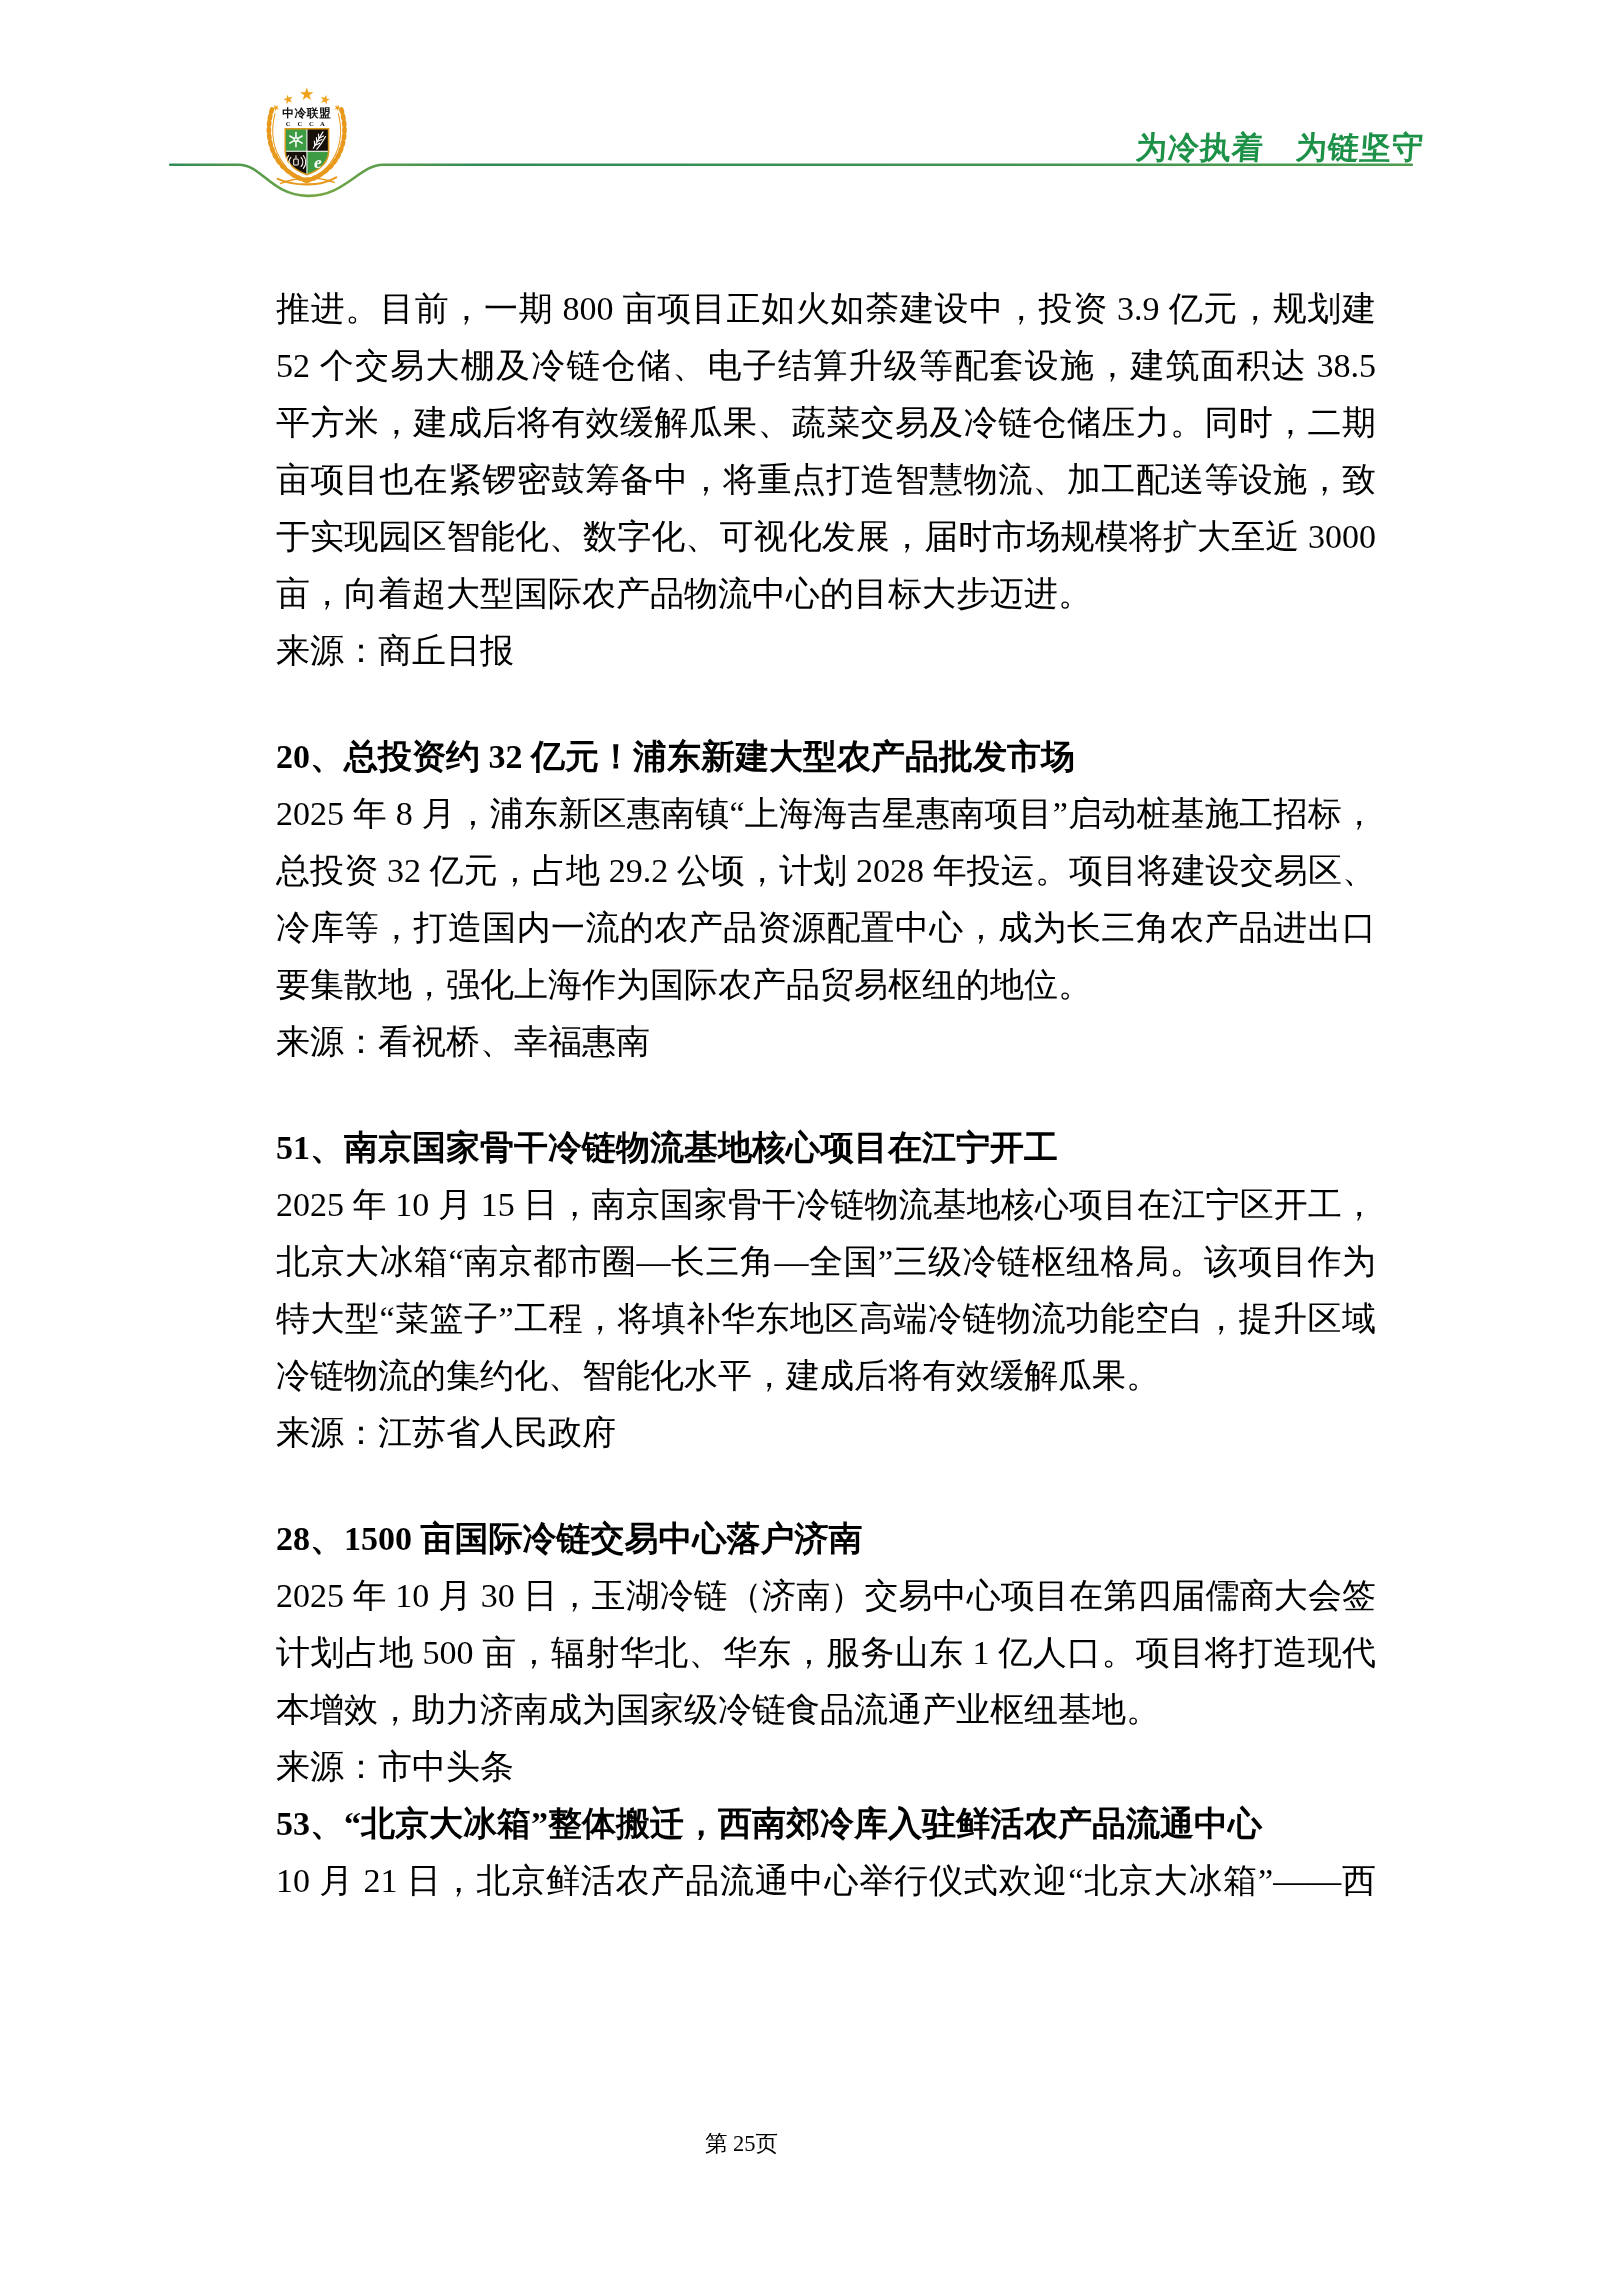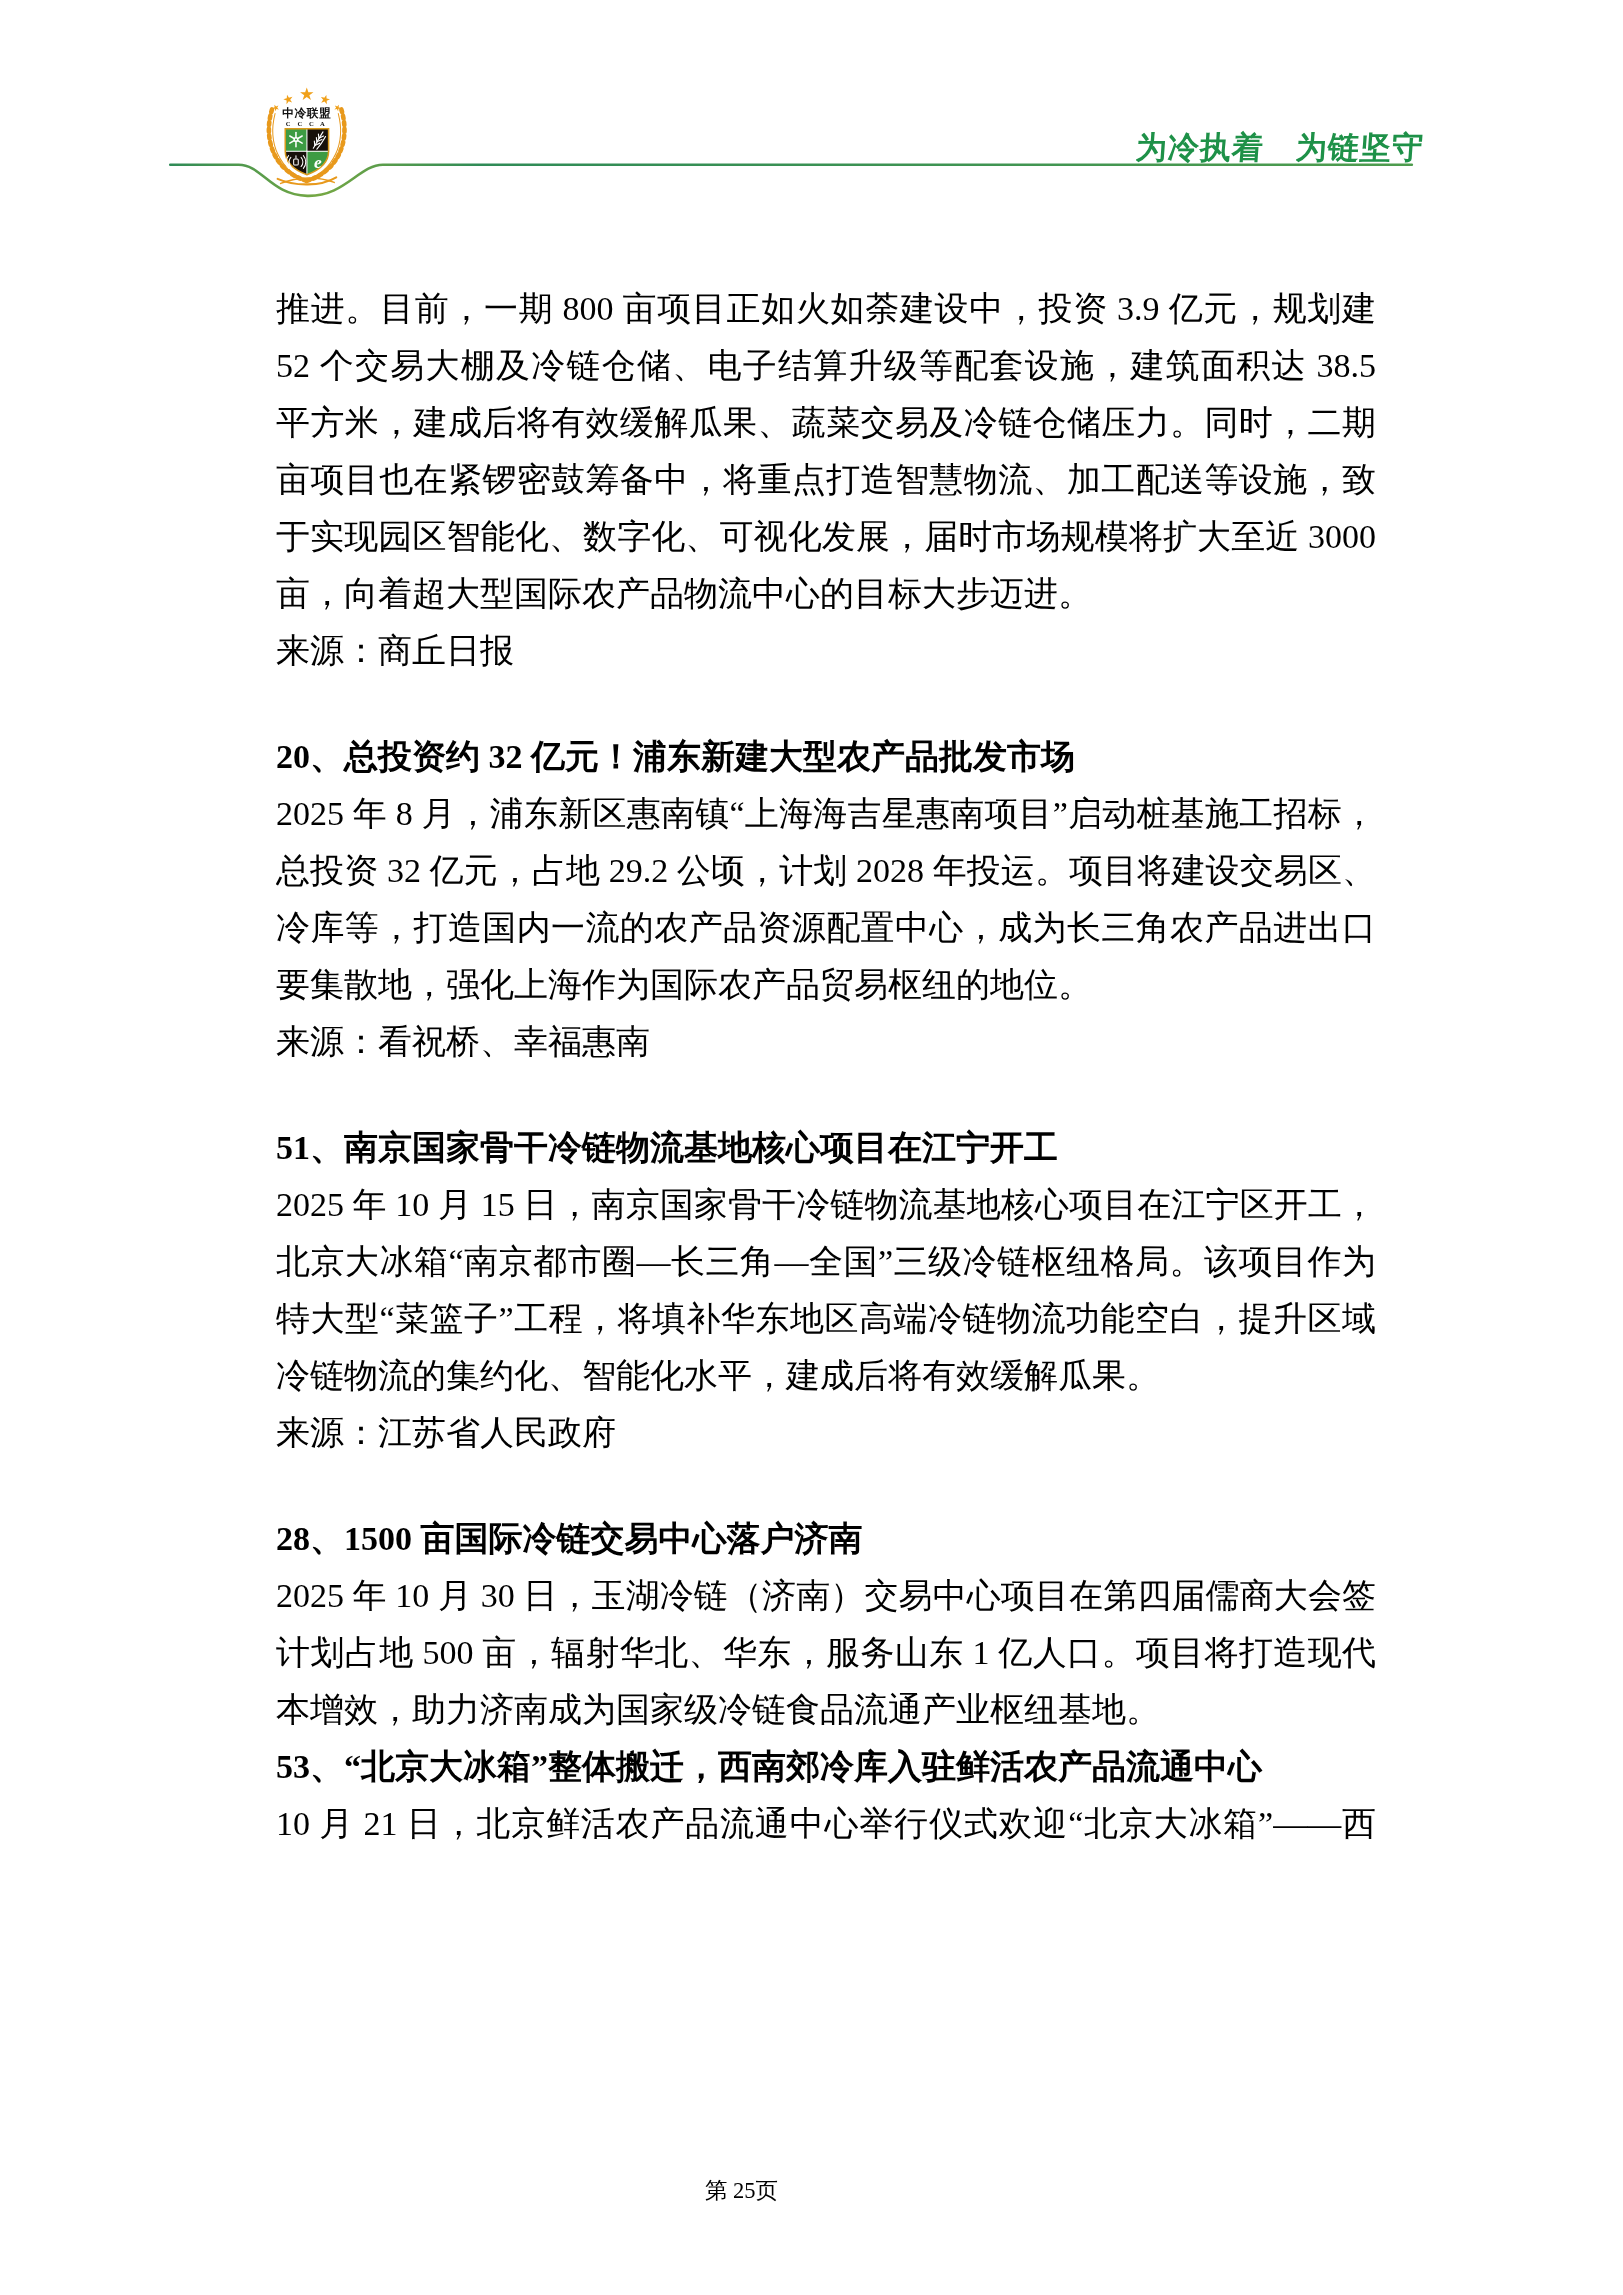--- a/index.html
+++ b/index.html
@@ -23,21 +23,20 @@
     font-size:34px;line-height:57px;
   }
   .line{height:57px;overflow:hidden;margin:0;}
   .fill{text-align:justify;text-align-last:justify;}
   .heading{font-weight:bold;font-size:34px;margin:0;}
   .gap{margin-top:49px;}
   
   .footer{
     position:absolute;left:0;top:2128px;width:1483px;text-align:center;
     font-size:22.5px;
-    margin-top:47px;
   }
   svg text.cn{font-family:"Liberation Serif","DejaVu Serif",serif;}
 </style>
 </head>
 <body>
 
 <div class="page">
 
   <svg class="rule-svg" viewBox="0 0 3175 520">
     <defs>
@@ -139,20 +138,21 @@
     <p class="line fill">2025 年 10 月 15 日，南京国家骨干冷链物流基地核心项目在江宁区开工，建</p>
     <p class="line fill">北京大冰箱“南京都市圈—长三角—全国”三级冷链枢纽格局。该项目作为</p>
     <p class="line fill">特大型“菜篮子”工程，将填补华东地区高端冷链物流功能空白，提升区域</p>
     <p class="line">冷链物流的集约化、智能化水平，建成后将有效缓解瓜果。</p>
     <p class="line">来源：江苏省人民政府</p>
 
     <h2 class="line heading gap">28、1500 亩国际冷链交易中心落户济南</h2>
     <p class="line fill">2025 年 10 月 30 日，玉湖冷链（济南）交易中心项目在第四届儒商大会签约，</p>
     <p class="line fill">计划占地 500 亩，辐射华北、华东，服务山东 1 亿人口。项目将打造现代化</p>
     <p class="line">本增效，助力济南成为国家级冷链食品流通产业枢纽基地。</p>
+    <p class="line">来源：市中头条</p>
 
     <h2 class="line heading">53、“北京大冰箱”整体搬迁，西南郊冷库入驻鲜活农产品流通中心</h2>
     <p class="line fill">10 月 21 日，北京鲜活农产品流通中心举行仪式欢迎“北京大冰箱”——西</p>
 
   </div>
 
   <div class="footer">第 25页</div>
 
 </div>
 

